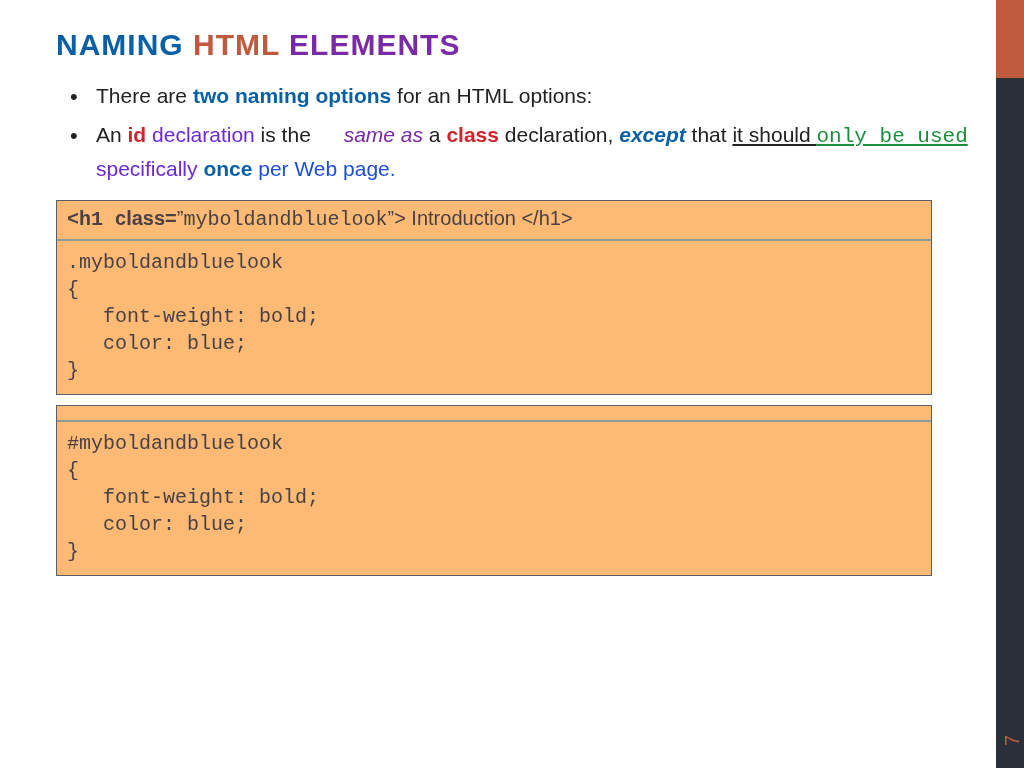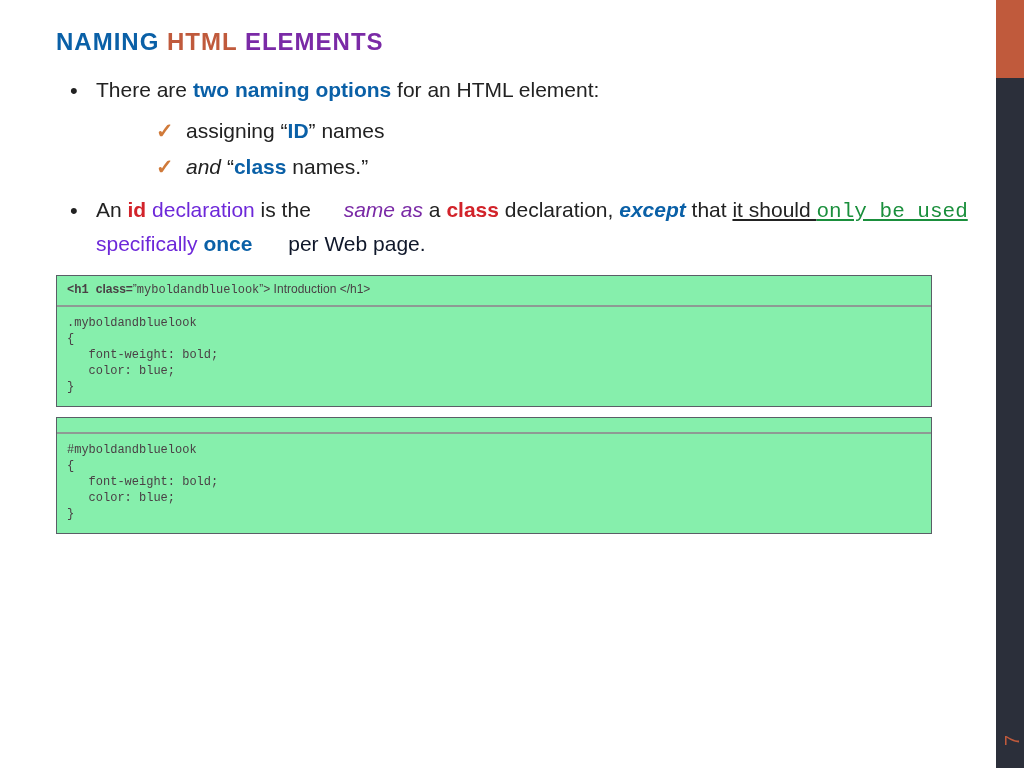--- a/index.html
+++ b/index.html
@@ -17,51 +17,51 @@
     width: 28px; height: 100%;
     background: #2b2f3a;
   }
   .right-stripe .accent {
     position: absolute;
     top: 0; left: 0;
     width: 28px; height: 78px;
     background: #c05a3c;
   }
   .title {
-    font-size: 24px;
+    font-size: 30px;
     font-weight: 900;
     letter-spacing: 1px;
     margin-bottom: 18px;
   }
   .title .w1 { color: #0a60a7; }
   .title .w2 { color: #c05a3c; }
   .title .w3 { color: #7a2aa6; }
   .bullets { font-size: 21px; color: #222; line-height: 1.55; }
   .bullets ul { list-style: none; }
   .b1 > li { position: relative; padding-left: 40px; margin-bottom: 6px; }
   .b1 > li::before { content: "•"; position: absolute; left: 14px; top: 0; font-size: 22px; color: #222; }
   .b2 { margin: 8px 0 10px 60px; }
   .b2 > li { position: relative; padding-left: 30px; margin-bottom: 4px; }
   .b2 > li::before { content: "✓"; position: absolute; left: 0; top: 0; color: #d07a3a; font-weight: bold; }
   .blue-b { color: #0a60a7; font-weight: bold; }
   .blue   { color: #0a60a7; font-weight: bold; }
   .blue-i { color: #0a60a7; font-style: italic; font-weight: bold; }
   .red-b  { color: #d2232a; font-weight: bold; }
-  .red    { color: #0f172a; margin-left: 30px; }
+  .red    { color: #1d4ed8; }
   .purple-i { color: #7a2aa6; font-style: italic; margin-left: 27px; }
   .purple   { color: #6d28d9; }
   .green-u  { color: #1a8f3c; text-decoration: underline; font-family: Liberation Mono, monospace; }
   .u        { text-decoration: underline; }
   .ital     { font-style: italic; }
   .codebox {
     border: 1.5px solid #5a5e66;
-    background: #86efac;
+    background: #fdba74;
     margin-top: 14px;
     padding: 6px 10px 10px 10px;
-    font-size: 12px;
+    font-size: 20px;
     color: #4a4045;
     width: 876px;
   }
   .codebox .hr {
     height: 2px;
     background: #8e9a94;
     margin: 8px -10px 8px -10px;
   }
   .mono { font-family: "Courier New", Courier, monospace; }
   .sans { font-family: Arial, Helvetica, sans-serif; }
@@ -87,29 +87,21 @@
 
   <h1 class="title">
     <span class="w1">NAMING</span>
     <span class="w2">HTML</span>
     <span class="w3">ELEMENTS</span>
   </h1>
 
   <div class="bullets">
     <ul class="b1">
       <li>
-        <span>There are </span><span class="blue-b">two naming</span><span class="blue"> options</span><span> for an HTML element:</span>
-        <ul class="b2">
-          <li>
-            <span>assigning “</span><span class="blue-b">ID</span><span>” names</span>
-          </li>
-          <li>
-            <span class="ital">and </span><span>“</span><span class="blue-b">class</span><span> names.”</span>
-          </li>
-        </ul>
+        <span>There are </span><span class="blue-b">two naming</span><span class="blue"> options</span><span> for an HTML options:</span>
       </li>
       <li>
         <span>An </span><span class="red-b">id</span><span class="purple"> declaration</span><span> is the </span><span class="purple-i">same as</span><span> a </span><span class="red-b">class</span><span> declaration, </span><span class="blue-i">except</span><span> that </span><span class="u">it should </span><span class="green-u">only be used </span><span class="purple">specifically </span><span class="blue">once</span><span class="red"> per Web page.</span>
       </li>
     </ul>
   </div>
 
   <div class="codebox">
     <div>
       <span class="mono bold">&lt;h1 </span><span class="sans bold">class=</span><span class="sans">”</span><span class="mono">myboldandbluelook</span><span class="sans">”&gt; Introduction &lt;/h1&gt;</span>

